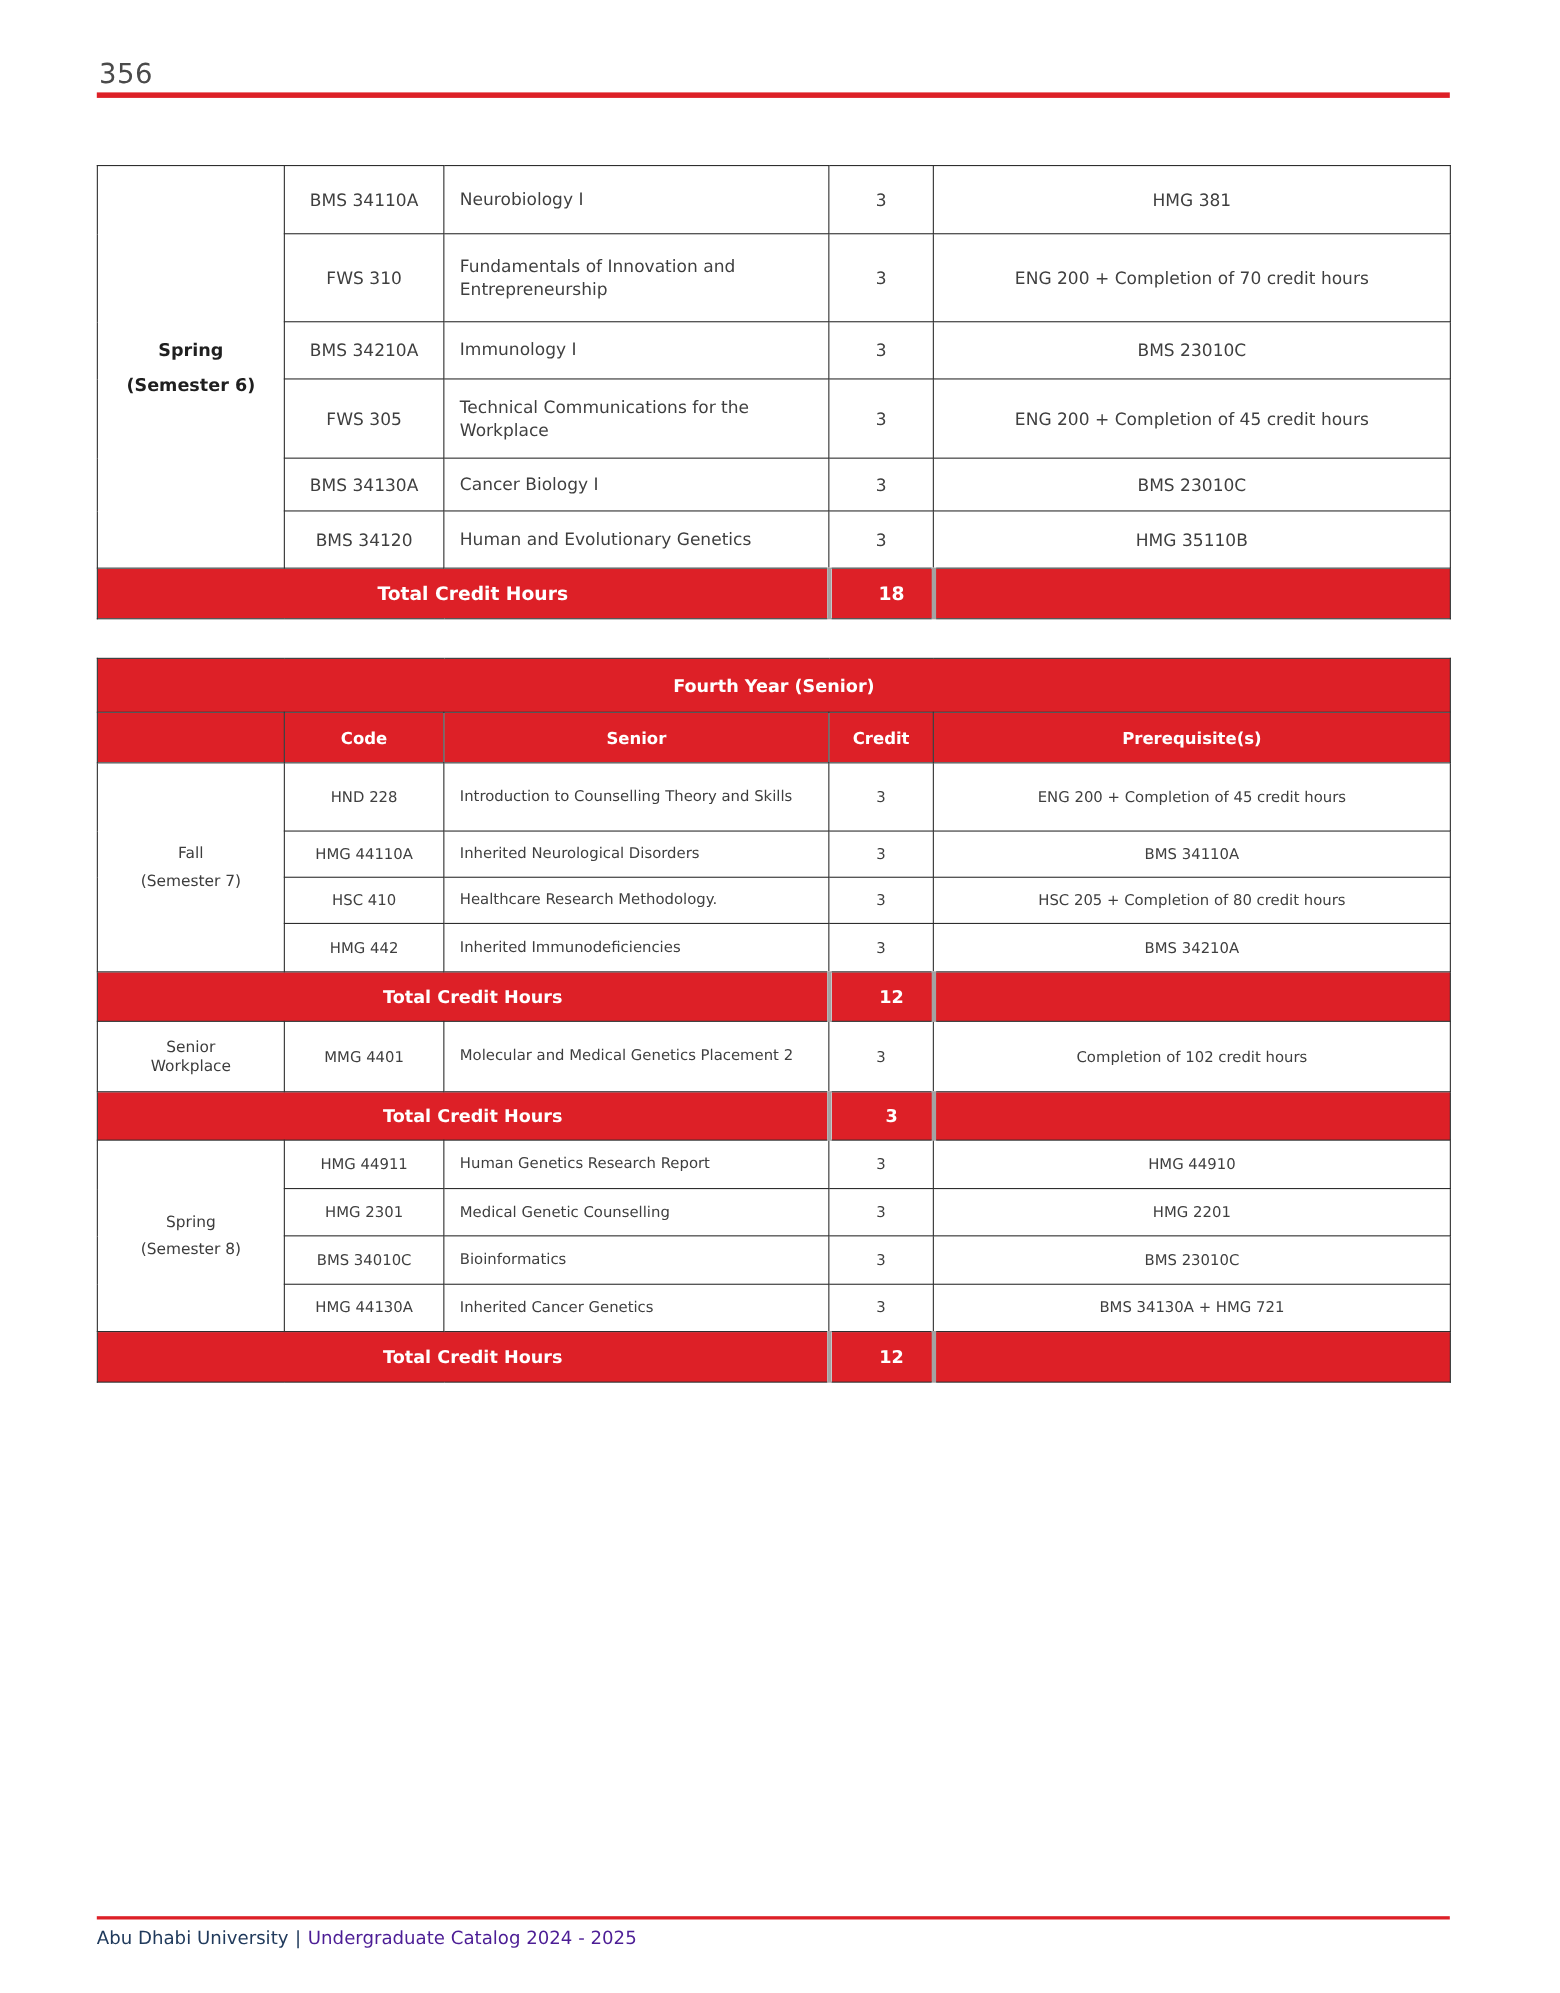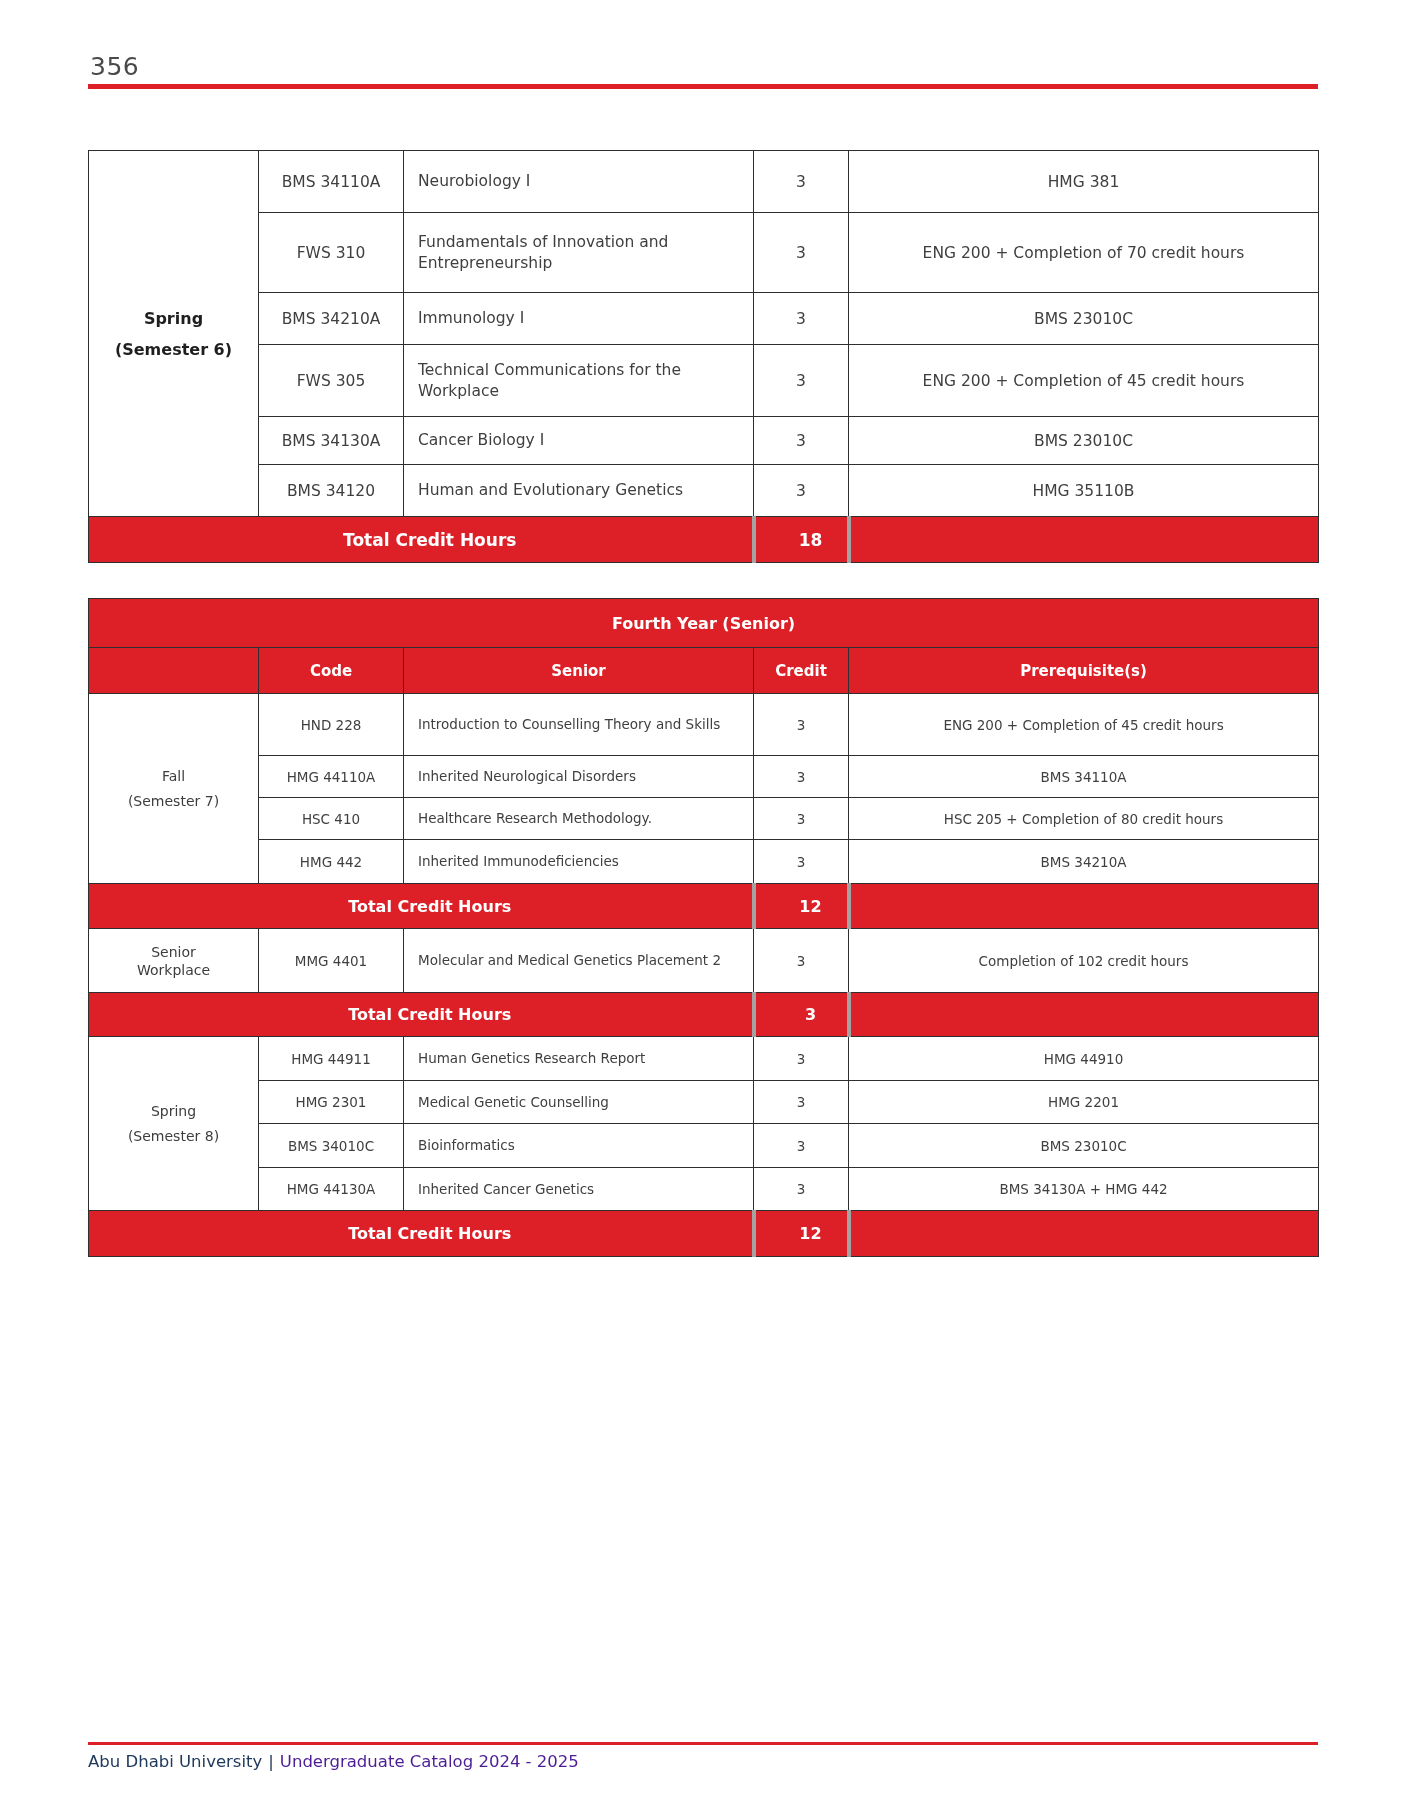--- a/index.html
+++ b/index.html
@@ -214,21 +214,21 @@
       <tr style="height:44px">
         <td class="code">BMS 34010C</td>
         <td class="title">Bioinformatics</td>
         <td class="credit">3</td>
         <td class="prereq">BMS 23010C</td>
       </tr>
       <tr style="height:43px">
         <td class="code">HMG 44130A</td>
         <td class="title">Inherited Cancer Genetics</td>
         <td class="credit">3</td>
-        <td class="prereq">BMS 34130A + HMG 442</td>
+        <td class="prereq">BMS 34130A + HMG 721</td>
       </tr>
       <tr class="total" style="height:46px">
         <td colspan="3">Total Credit Hours</td>
         <td class="sep">12</td>
         <td class="sep"></td>
       </tr>
     </tbody>
   </table>
 
   <div class="footer-rule"></div>

